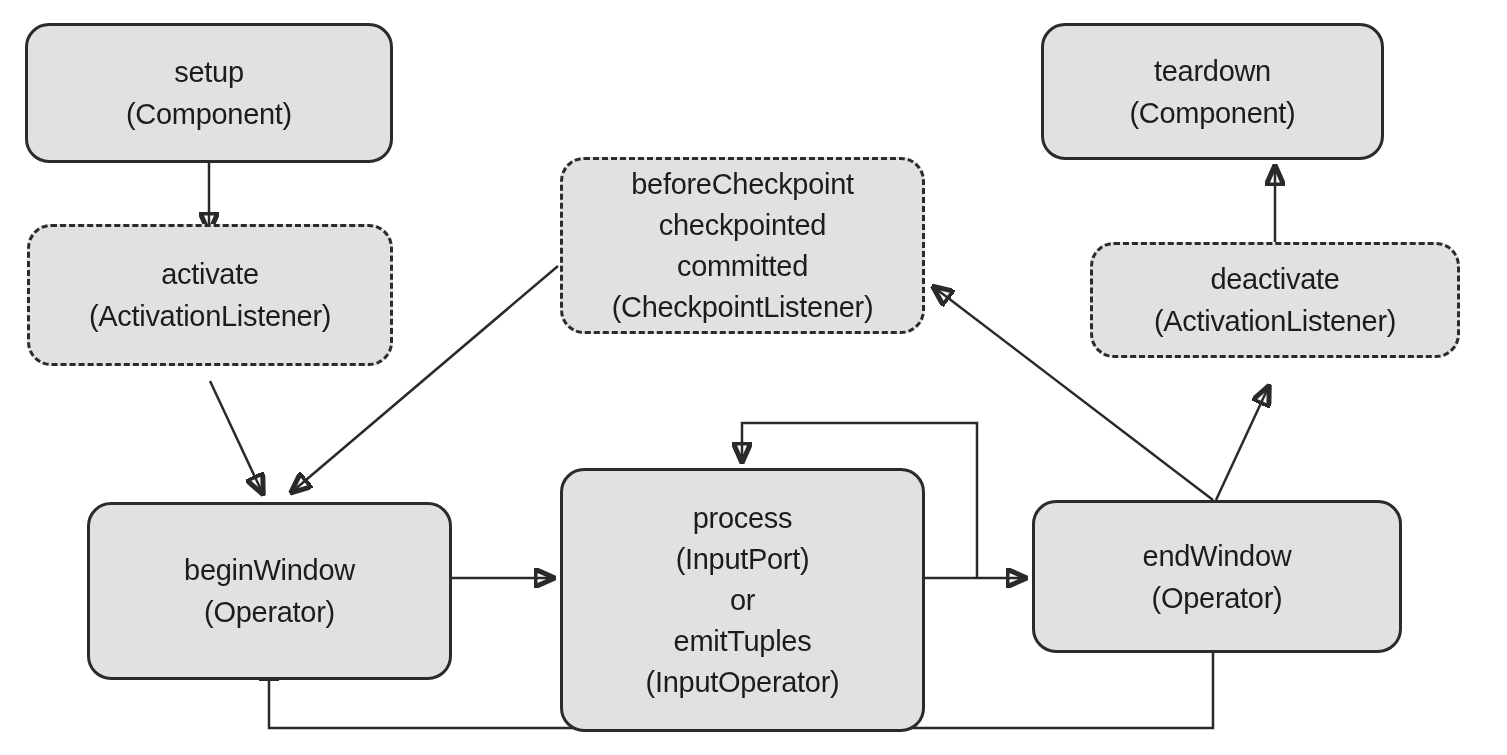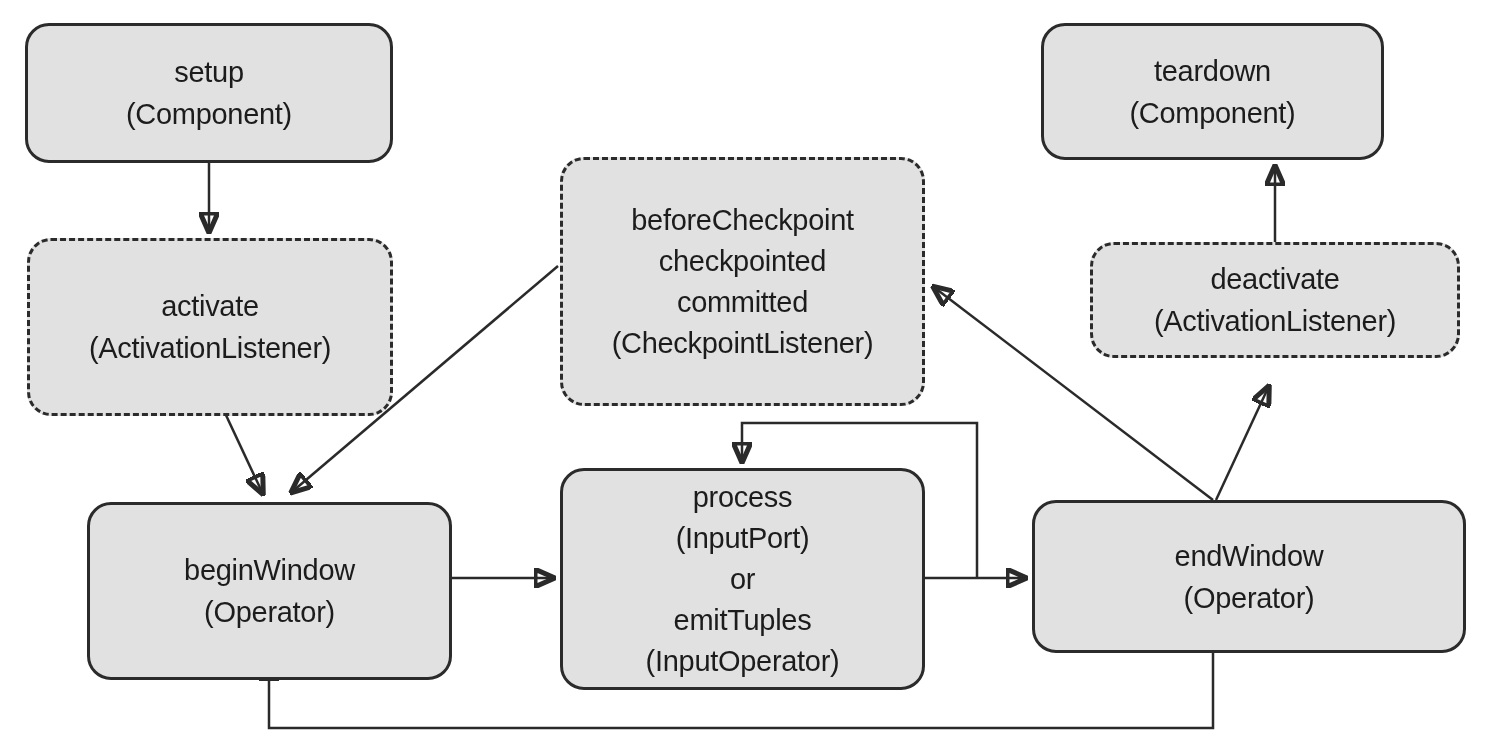--- a/index.html
+++ b/index.html
@@ -77,46 +77,46 @@
     <path d="M 1275,242 L 1275,168" marker-end="url(#arrowhead)"></path>
 
     <path d="M 1213,653 L 1213,728 L 269,728 L 269,663" marker-end="url(#arrowhead)"></path>
   </svg>
 
   <div class="node" style="left:25px;top:23px;width:368px;height:140px">
     <span class="node-label">setup
 (Component)</span>
   </div>
 
-  <div class="node dashed" style="left:27px;top:238px;width:366px;height:178px">
+  <div class="node dashed" style="left:27px;top:224px;width:366px;height:142px">
     <span class="node-label">activate
 (ActivationListener)</span>
   </div>
 
-  <div class="node dashed tall" style="left:560px;top:157px;width:365px;height:249px">
+  <div class="node dashed tall" style="left:560px;top:157px;width:365px;height:177px">
     <span class="node-label">beforeCheckpoint
 checkpointed
 committed
 (CheckpointListener)</span>
   </div>
 
   <div class="node" style="left:87px;top:502px;width:365px;height:178px">
     <span class="node-label">beginWindow
 (Operator)</span>
   </div>
 
-  <div class="node tall" style="left:560px;top:468px;width:365px;height:222px">
+  <div class="node tall" style="left:560px;top:468px;width:365px;height:264px">
     <span class="node-label">process
 (InputPort)
 or
 emitTuples
 (InputOperator)</span>
   </div>
 
-  <div class="node" style="left:1032px;top:500px;width:434px;height:153px">
+  <div class="node" style="left:1032px;top:500px;width:370px;height:153px">
     <span class="node-label">endWindow
 (Operator)</span>
   </div>
 
   <div class="node dashed" style="left:1090px;top:242px;width:370px;height:116px">
     <span class="node-label">deactivate
 (ActivationListener)</span>
   </div>
 
   <div class="node" style="left:1041px;top:23px;width:343px;height:137px">

